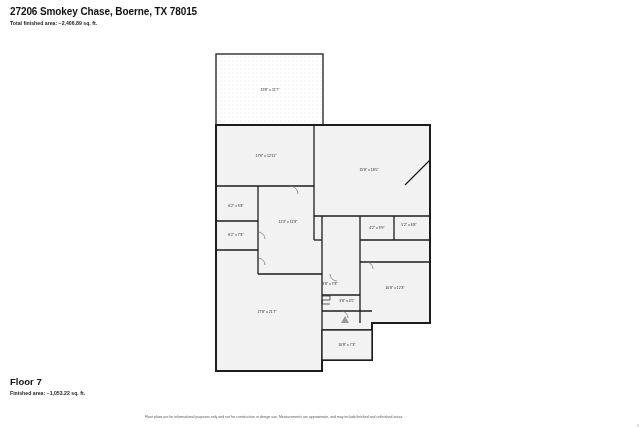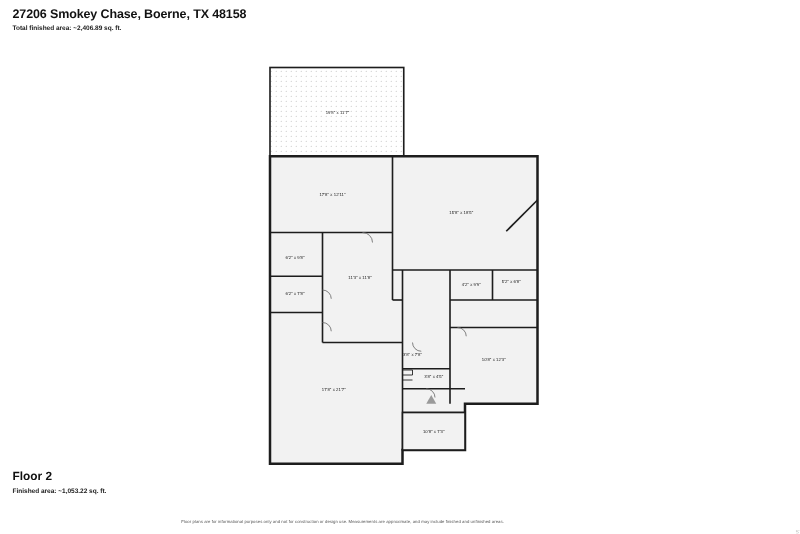--- a/index.html
+++ b/index.html
@@ -104,21 +104,21 @@
     transform: translate(-50%, -50%);
     letter-spacing: 0.05px;
   }
 </style>
 </head>
 <body>
 
 <div class="page">
 
   <div class="header">
-    <div class="header-title">27206 Smokey Chase, Boerne, TX 48158</div>
+    <div class="header-title">27206 Smokey Chase, Boerne, TX 78015</div>
     <div class="header-sub">Total finished area: ~2,406.89 sq. ft.</div>
   </div>
 
   <div class="plan">
     <svg width="640" height="427" viewBox="0 0 640 427" xmlns="http://www.w3.org/2000/svg">
 
       <g>
         <defs>
           <pattern id="dots" width="4" height="4" patternUnits="userSpaceOnUse">
             <circle cx="1" cy="1" r="0.45" fill="#bdbdbd"></circle>
@@ -190,19 +190,19 @@
     <div class="room-label" style="left:377px; top:228px;">4'2" x 9'9"</div>
     <div class="room-label" style="left:409px; top:225px;">5'2" x 6'8"</div>
     <div class="room-label" style="left:330px; top:284px;">3'8" x 7'8"</div>
     <div class="room-label" style="left:395px; top:288px;">10'8" x 12'3"</div>
     <div class="room-label" style="left:347px; top:301px;">3'8" x 4'5"</div>
     <div class="room-label" style="left:267px; top:312px;">17'8" x 21'7"</div>
     <div class="room-label" style="left:347px; top:345px;">10'8" x 7'3"</div>
   </div>
 
   <div class="footer">
-    <div class="footer-title">Floor 2</div>
+    <div class="footer-title">Floor 7</div>
     <div class="footer-sub">Finished area: ~1,053.22 sq. ft.</div>
   </div>
 
   <div class="disclaimer">Floor plans are for informational purposes only and not for construction or design use. Measurements are approximate, and may include finished and unfinished areas.</div>
   <div class="watermark">2025 LEAA MLS</div>
 </div>
 
 </body></html>

